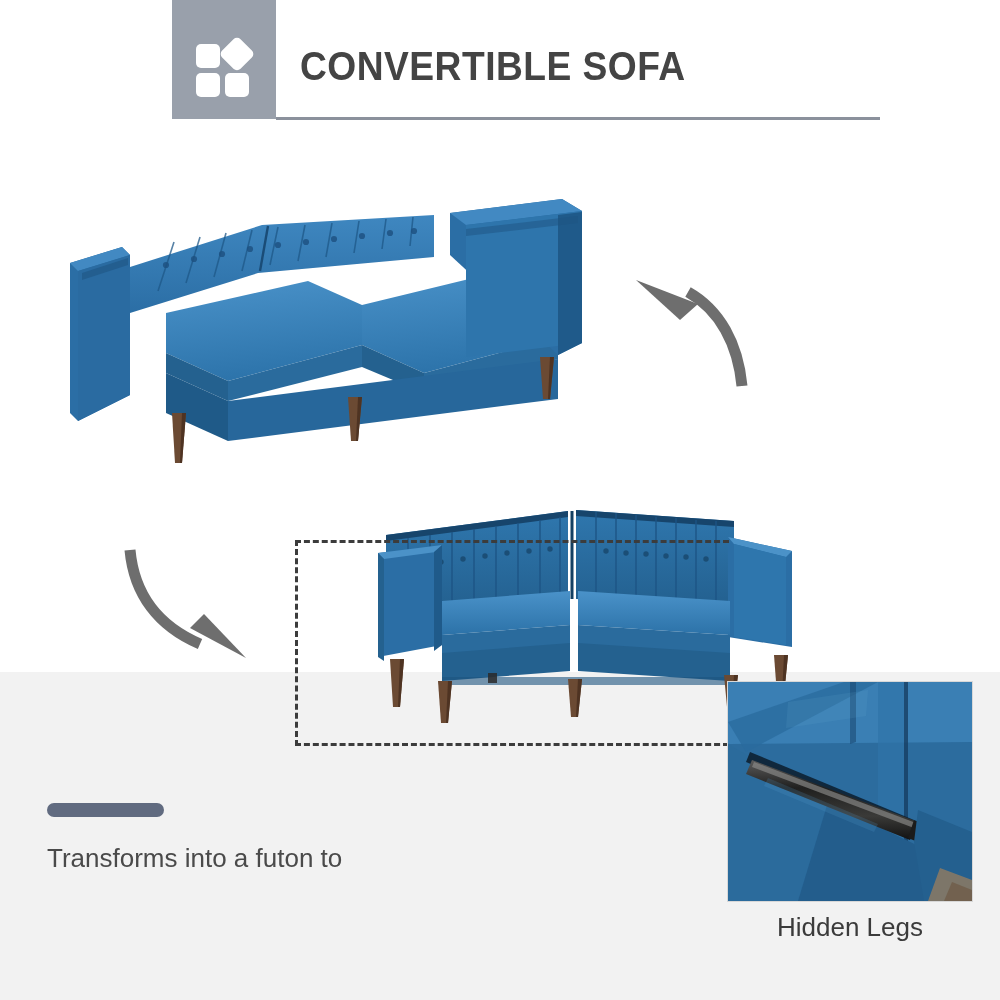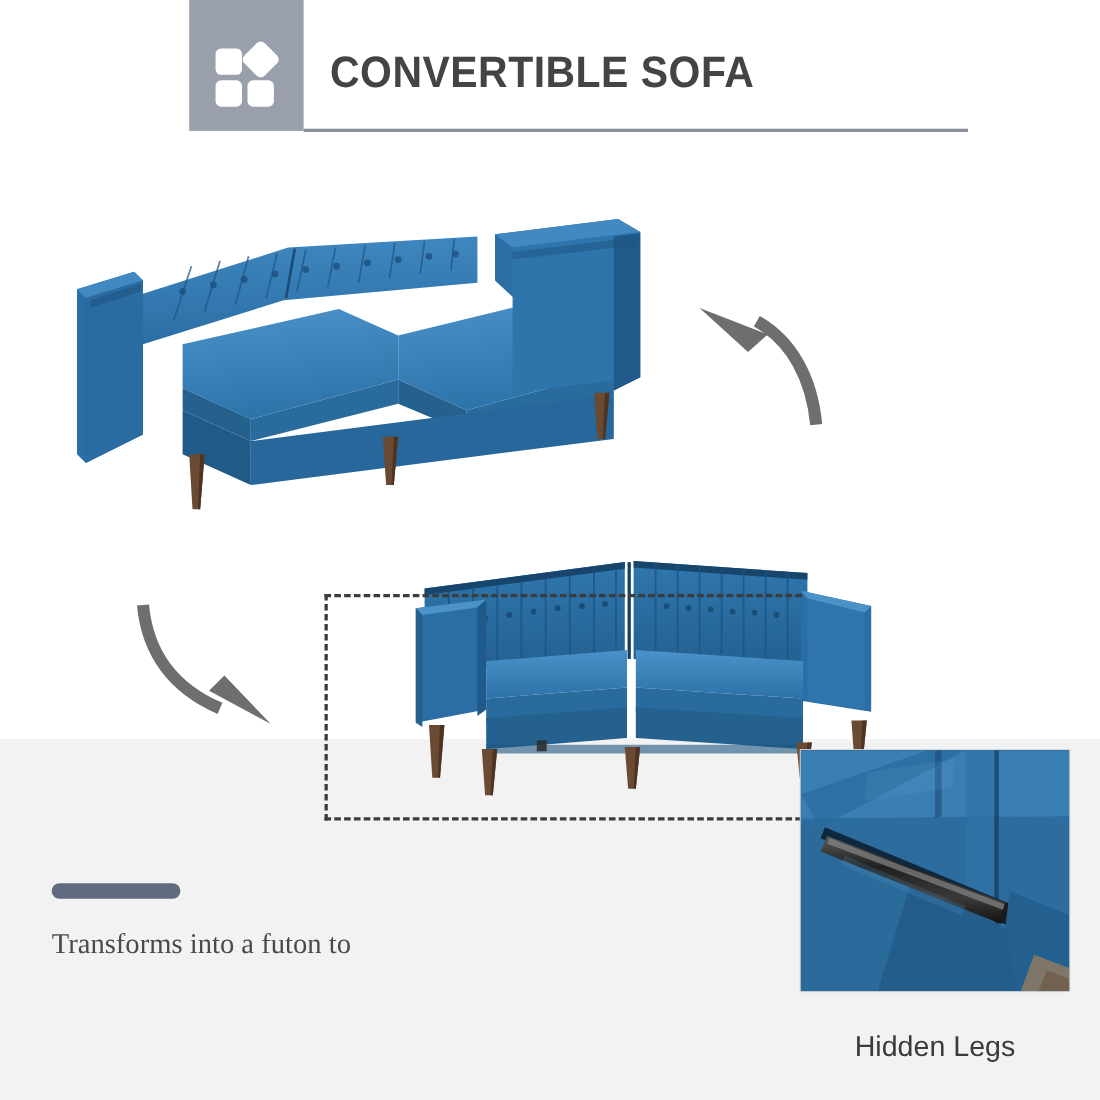--- a/index.html
+++ b/index.html
@@ -57,32 +57,31 @@
     position:absolute; left:728px; top:682px; width:244px; height:219px;
     overflow:hidden;
     box-shadow:0 0 0 1px #d8d8d8;
     background:#1d4e7c;
   }
   .inset-photo svg { display:block; width:100%; height:100%; }
   .inset-caption {
     position:absolute; left:728px; top:912px; width:244px;
     text-align:center; font-size:26px; color:#3b3b3b;
     font-family:"Liberation Sans", sans-serif;
-    margin-top:24px;
   }
 
   
   .accent-bar {
     position:absolute; left:47px; top:803px; width:117px; height:14px;
     background:#616b80; border-radius:7px;
   }
   .body-text {
     position:absolute; left:47px; top:840px; width:520px;
     font-size:26px; line-height:36px; color:#4a4a4a;
-    font-family:Liberation Serif, serif;
+    font-family:Liberation Sans, sans-serif;
   }
   .body-text div { white-space:nowrap; }
 </style>
 </head>
 <body>
 
 <div id="stage">
 
   <div class="bg-top"></div>
   <div class="bg-bottom"></div>

